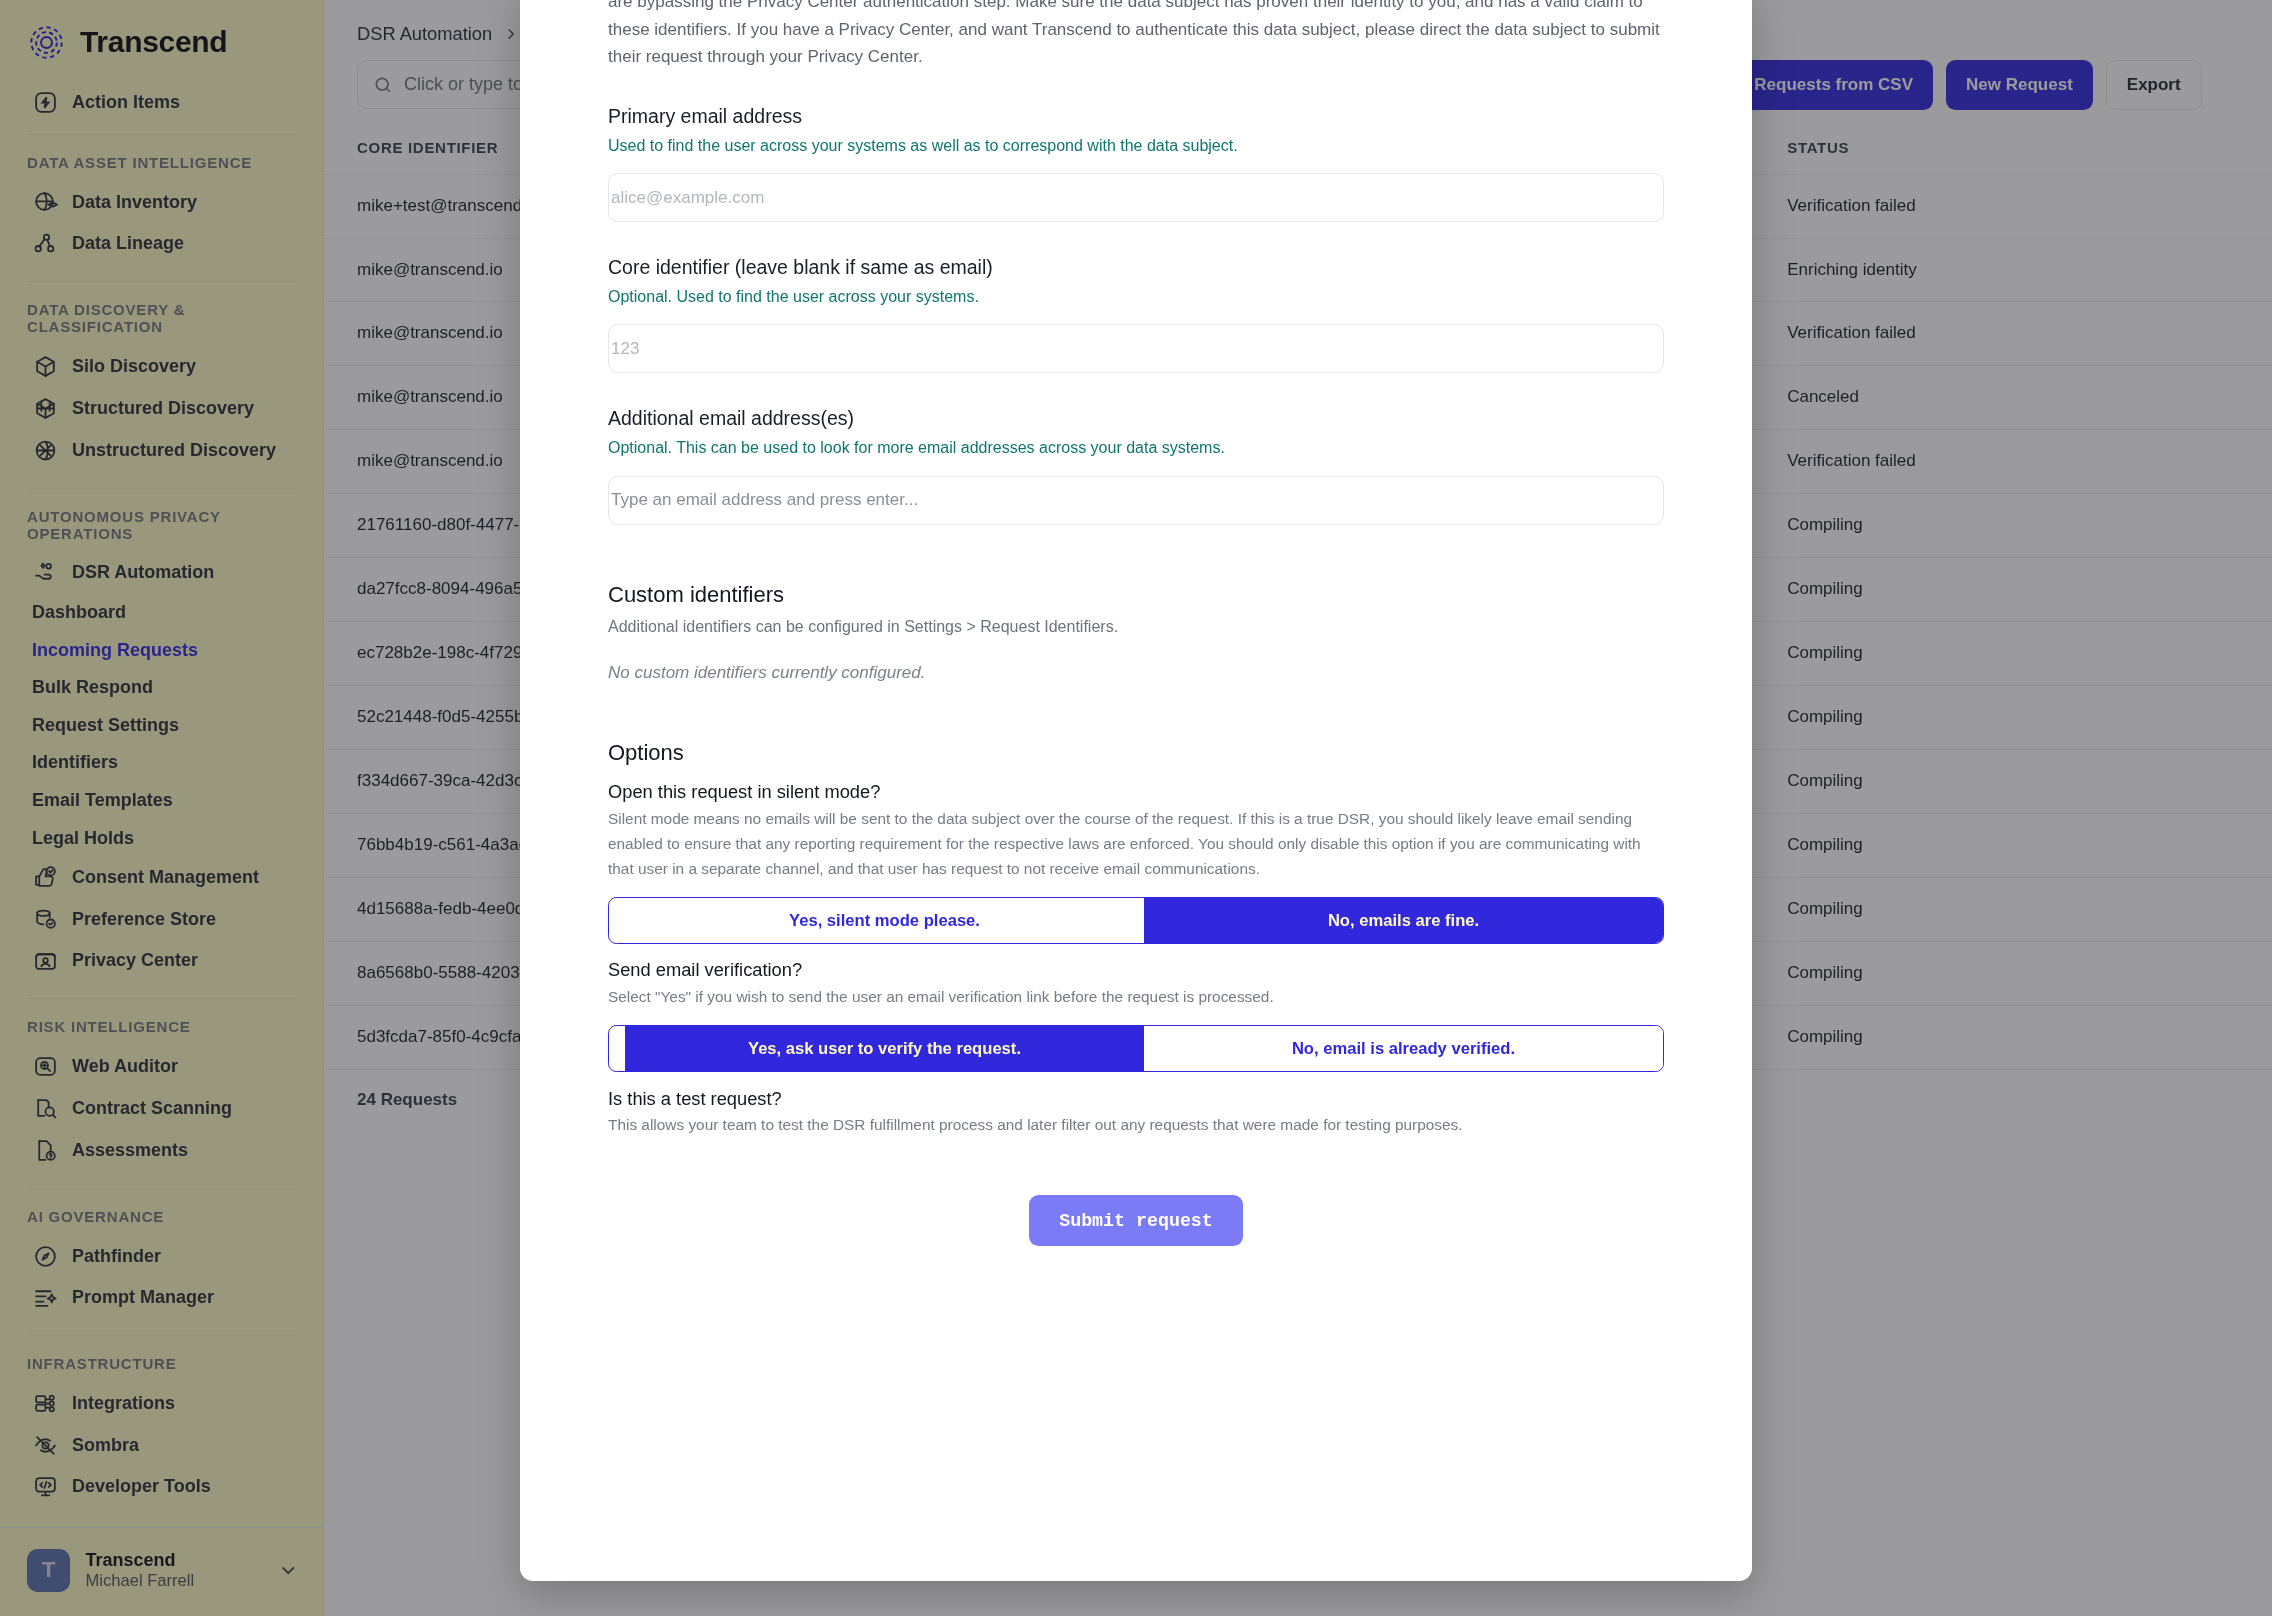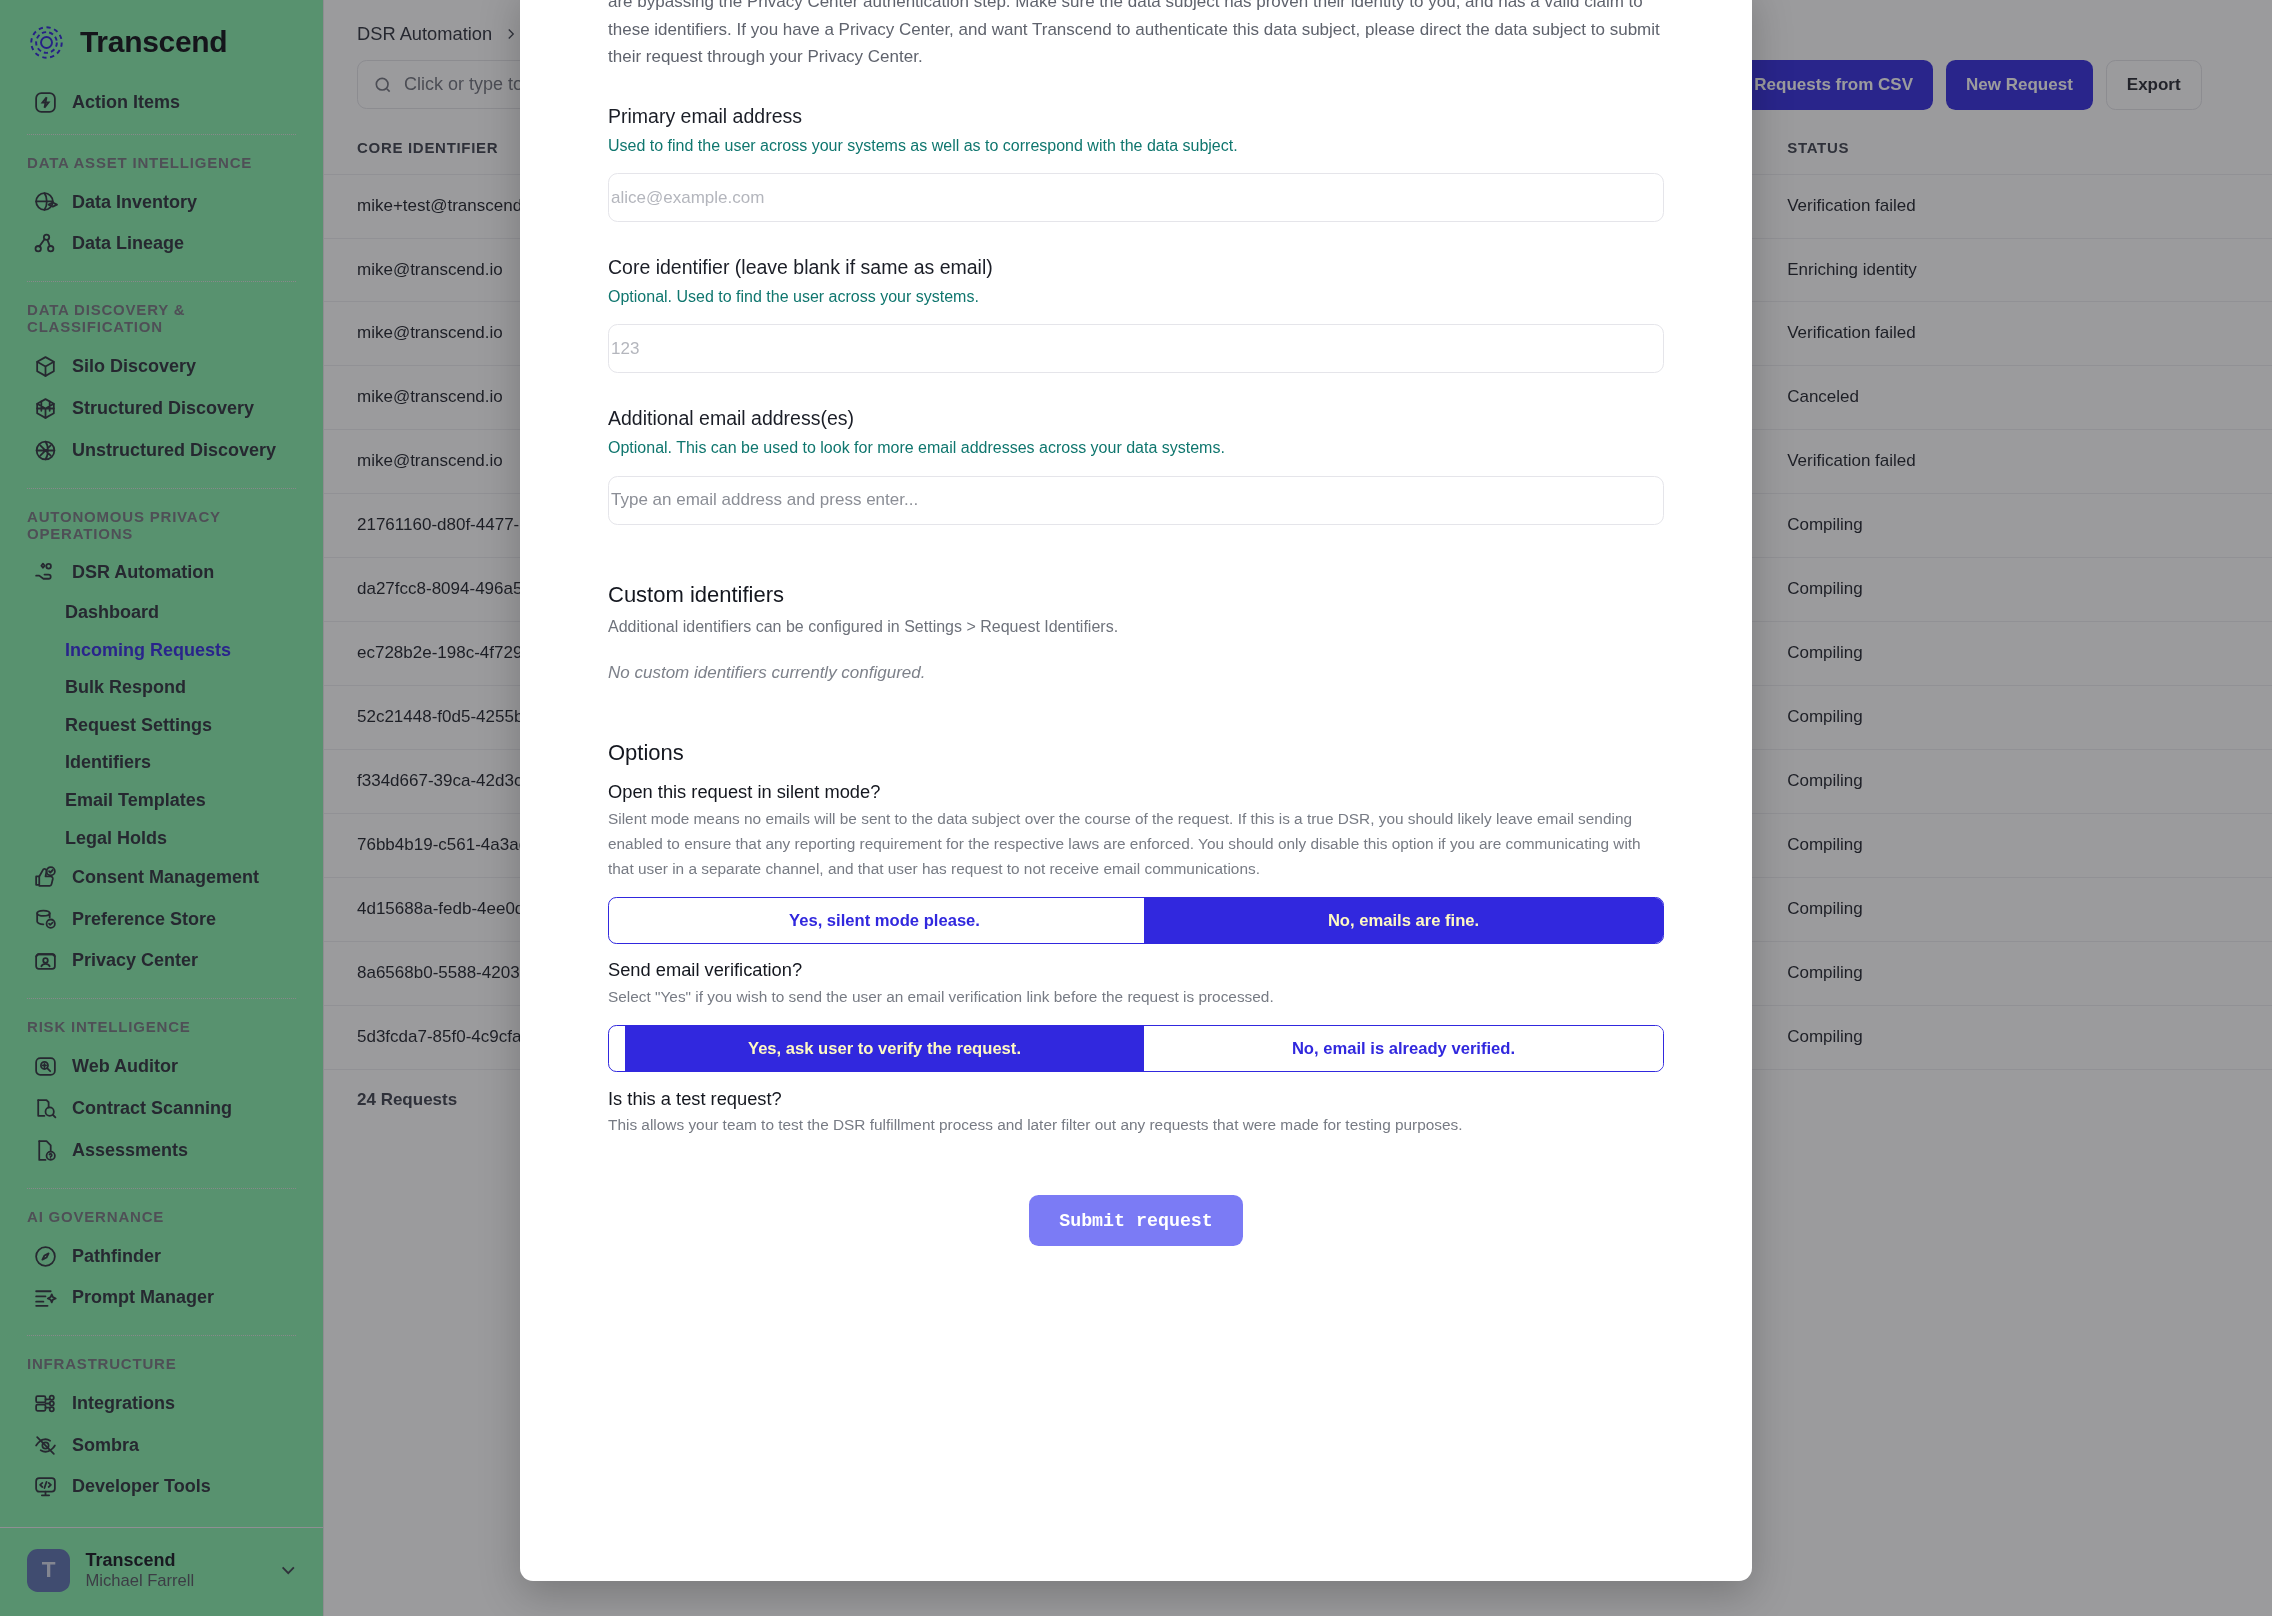--- a/index.html
+++ b/index.html
@@ -9,21 +9,21 @@
     background: #ffffff;
     overflow: hidden;
   }
   #app { position: relative; width: 2273px; height: 1616px; }
 
   
   .bg-layer { position: absolute; inset: 0; display: flex; background:#ffffff; }
 
   .sidebar {
     width: 324px; height: 1616px;
-    background: #86efac;
+    background: #fef9c3;
     border-right: 1.2px solid #e7e7ea;
     display: flex; flex-direction: column;
     padding: 0 0 0 0;
     flex: none;
   }
   .logo-row { display:flex; align-items:center; gap: 14px; padding: 22.5px 0 20px 27px; }
   .logo-mark { width: 39px; height: 39px; flex:none; }
   .logo-text { font-size: 30px; font-weight: 700; color: #0b0b13; letter-spacing: -0.3px; }
 
   .nav { flex: 1 1 auto; overflow: hidden; padding-bottom: 6px; }
@@ -32,21 +32,21 @@
   .sec-title {
     font-size: 15px; font-weight: 700; letter-spacing: 0.8px;
     color: #75757f; padding: 6px 0 10.7px 27px; text-transform: uppercase;
   }
   .nav-item {
     display: flex; align-items: center; gap: 14px;
     padding: 8.3px 0 8.3px 33px; color: #2b2f3a;
     font-size: 18px; font-weight: 600; cursor: pointer;
   }
   .nav-item .ico { width: 25px; height: 25px; flex:none; display:block; }
-  .nav-item.sub { padding-left: 65px; font-size: 18px; font-weight: 600; }
+  .nav-item.sub { padding-left: 32px; font-size: 18px; font-weight: 600; }
   .nav-item.active { color: #3128de; font-weight: 700; }
 
   .user-box {
     border-top: 1.2px solid #eaeaee;
     display:flex; align-items:center; gap: 15.4px;
     padding: 21px 24px 24px 27px;
   }
   .avatar {
     width: 43px; height: 43px; border-radius: 10.7px; background: #5a6fae;
     color: #d4d9ea; display:flex; align-items:center; justify-content:center;

